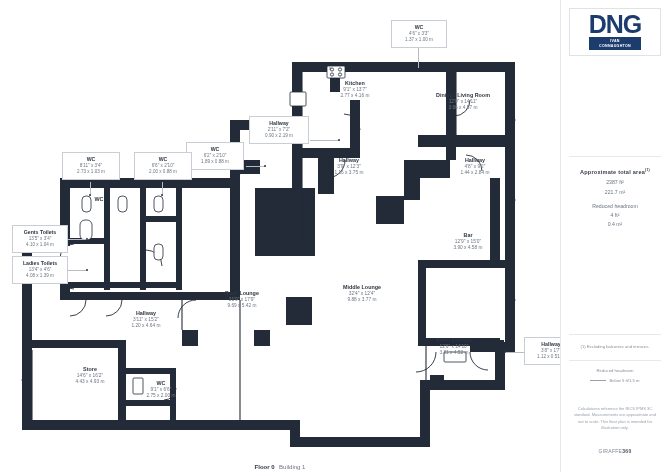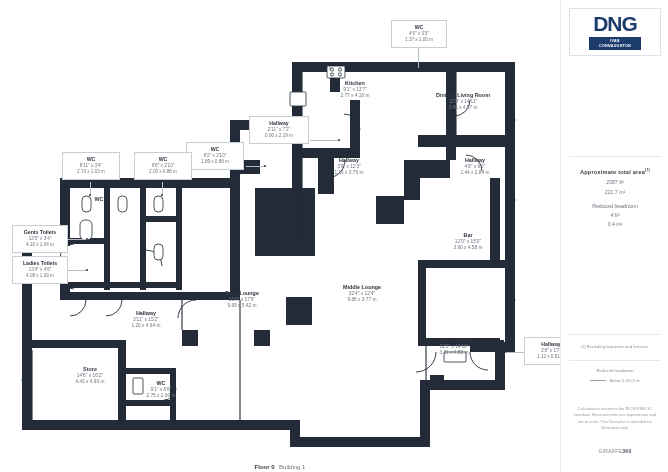--- a/index.html
+++ b/index.html
@@ -6,21 +6,21 @@
   html,body { width:668px; height:472px; overflow:hidden; background:#ffffff;
     font-family:"Liberation Sans", sans-serif; }
   #page { position:relative; width:668px; height:472px; background:#fff; }
 
   
   #sidebar { position:absolute; left:560px; top:0; width:108px; height:472px;
      background:#fff; border-left:1px solid #e6e8ec; }
   #logo-box { position:absolute; left:8px; top:8px; width:92px; height:48px;
      border:1px solid #dfe2e8; background:#fff; display:flex; flex-direction:column;
      align-items:center; justify-content:center; }
-  #logo-dng { font-size:21px; font-weight:bold; letter-spacing:-1px; color:#1c3c6e;
+  #logo-dng { font-size:25px; font-weight:bold; letter-spacing:-1px; color:#1c3c6e;
      line-height:20px; font-family:"Liberation Sans", sans-serif; }
   #logo-sub { margin-top:3px; background:#1c3c6e; color:#fff; font-size:3.6px;
      letter-spacing:.3px; padding:2px 6px; text-align:center; line-height:4.6px;
      font-weight:bold; width:52px; }
   #logo-sub span { display:block; }
 
   .sb-divider { position:absolute; left:8px; width:92px; height:1px; background:#e6e8ec; }
 
   #area-block { position:absolute; left:0; top:168px; width:108px; text-align:center; }
   #area-title { font-size:5.6px; font-weight:bold; color:#3d434d; letter-spacing:.2px; }

